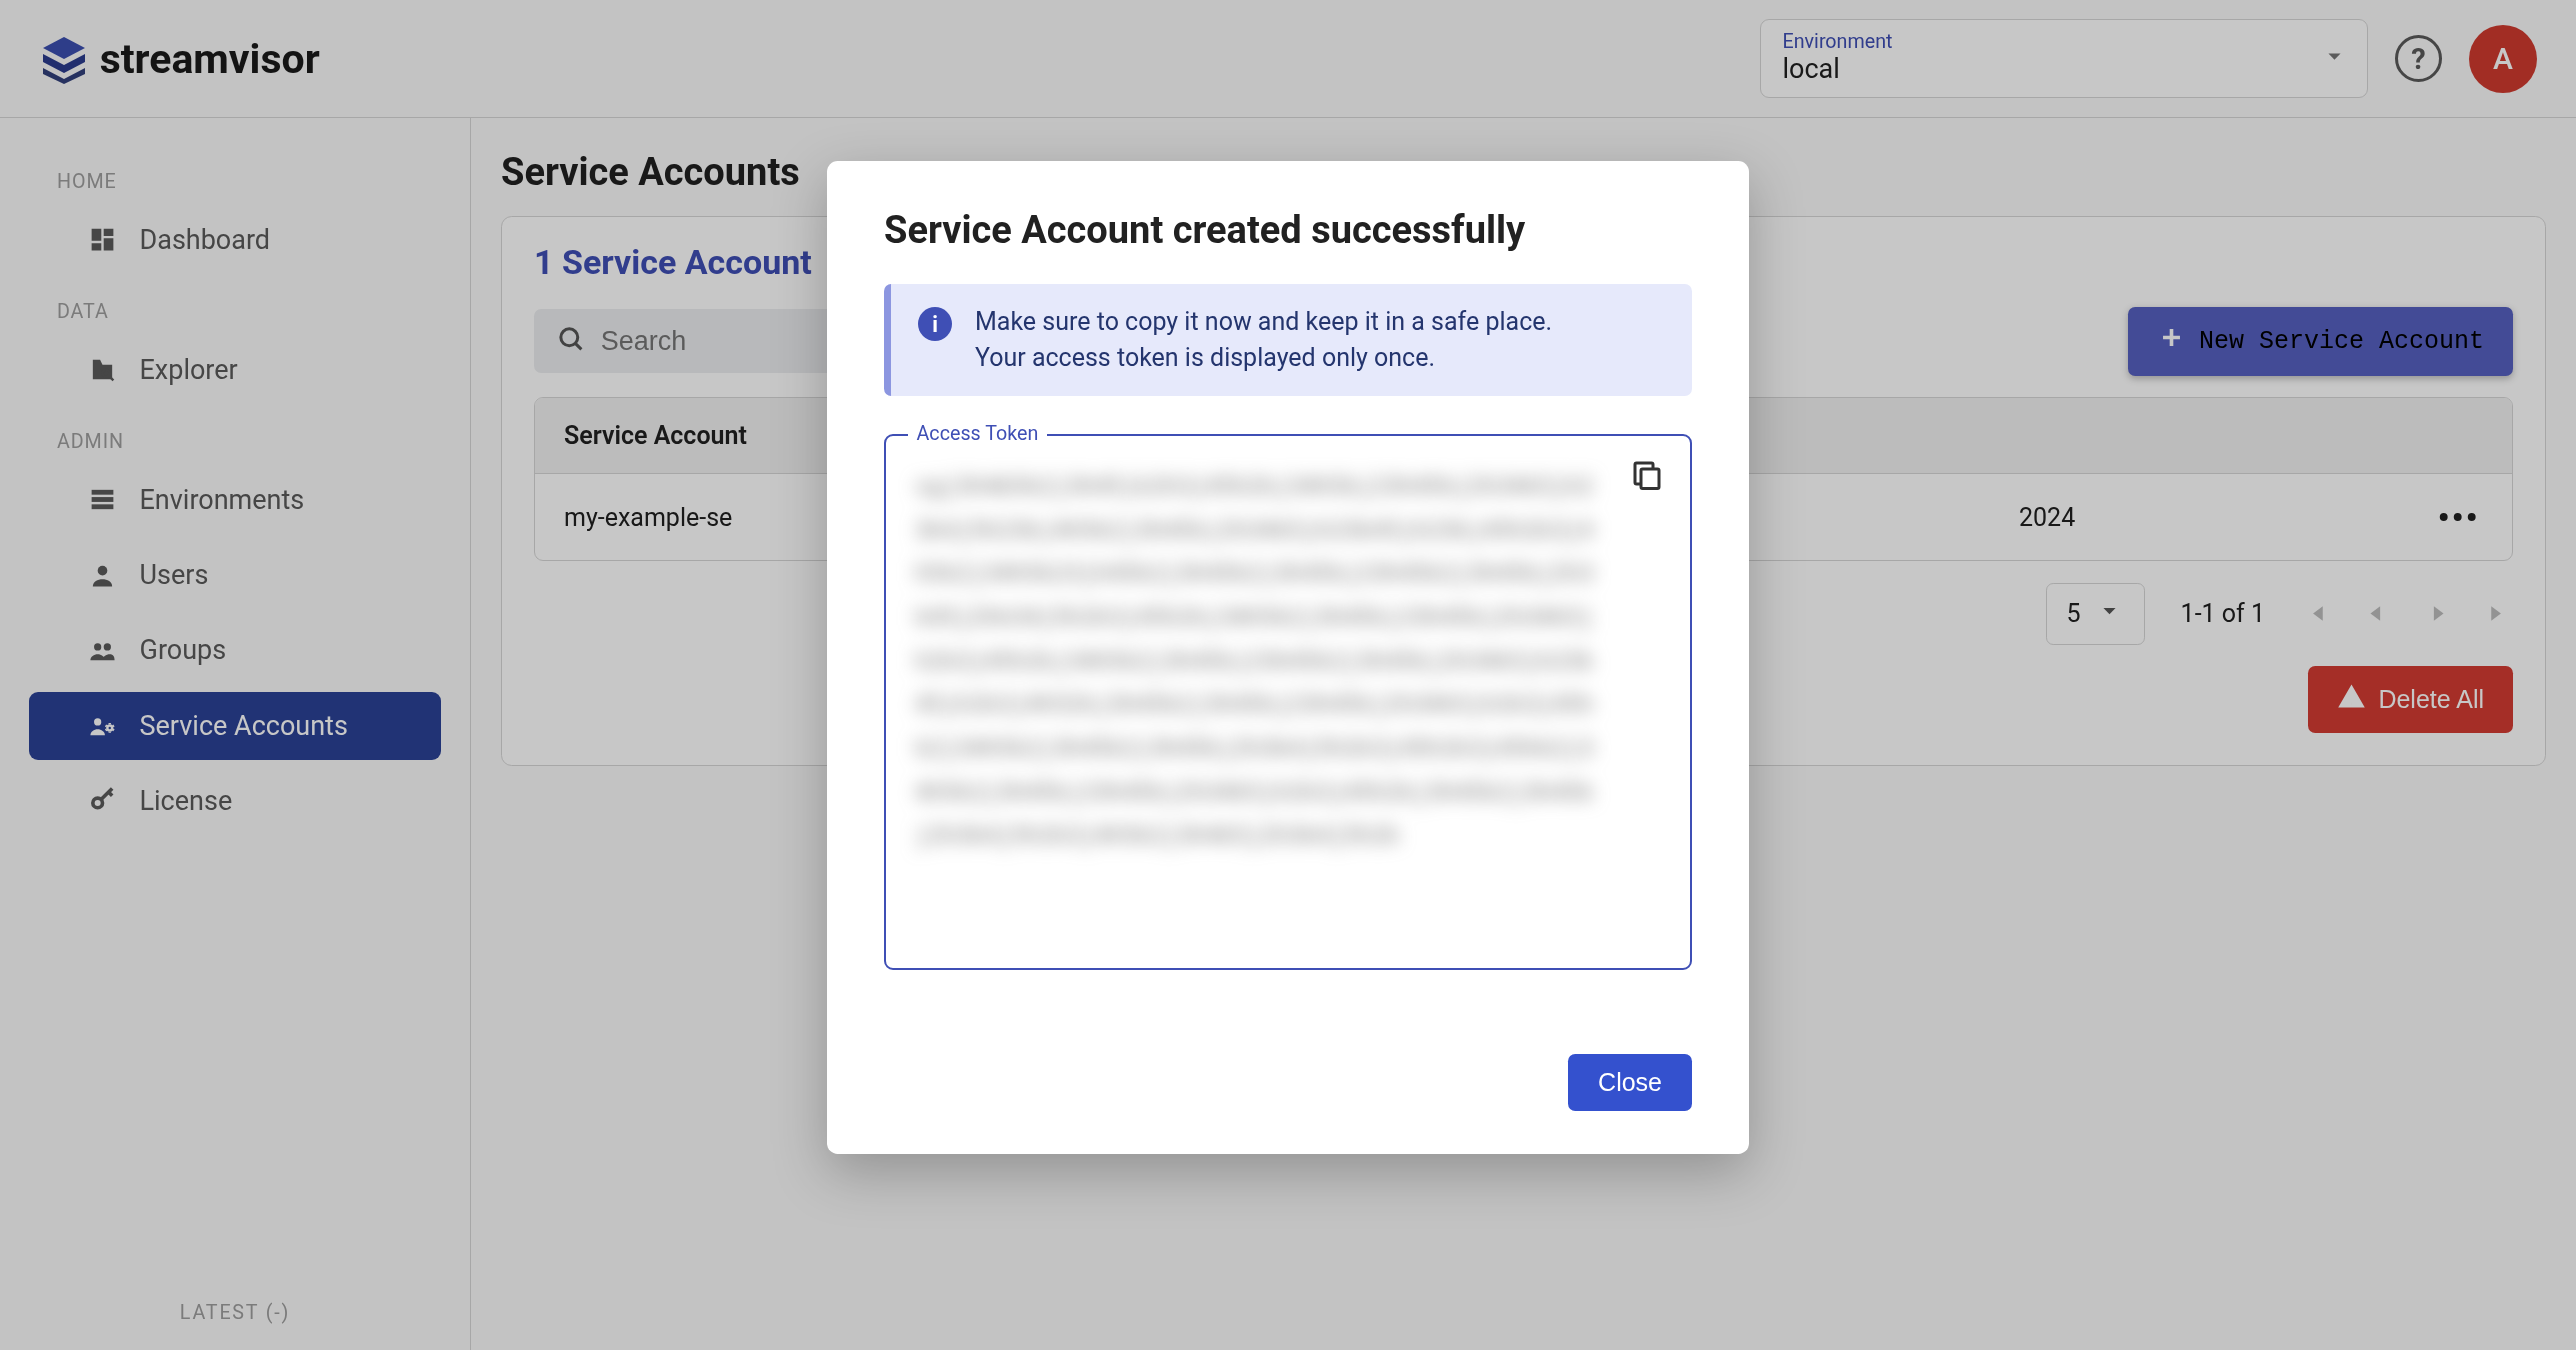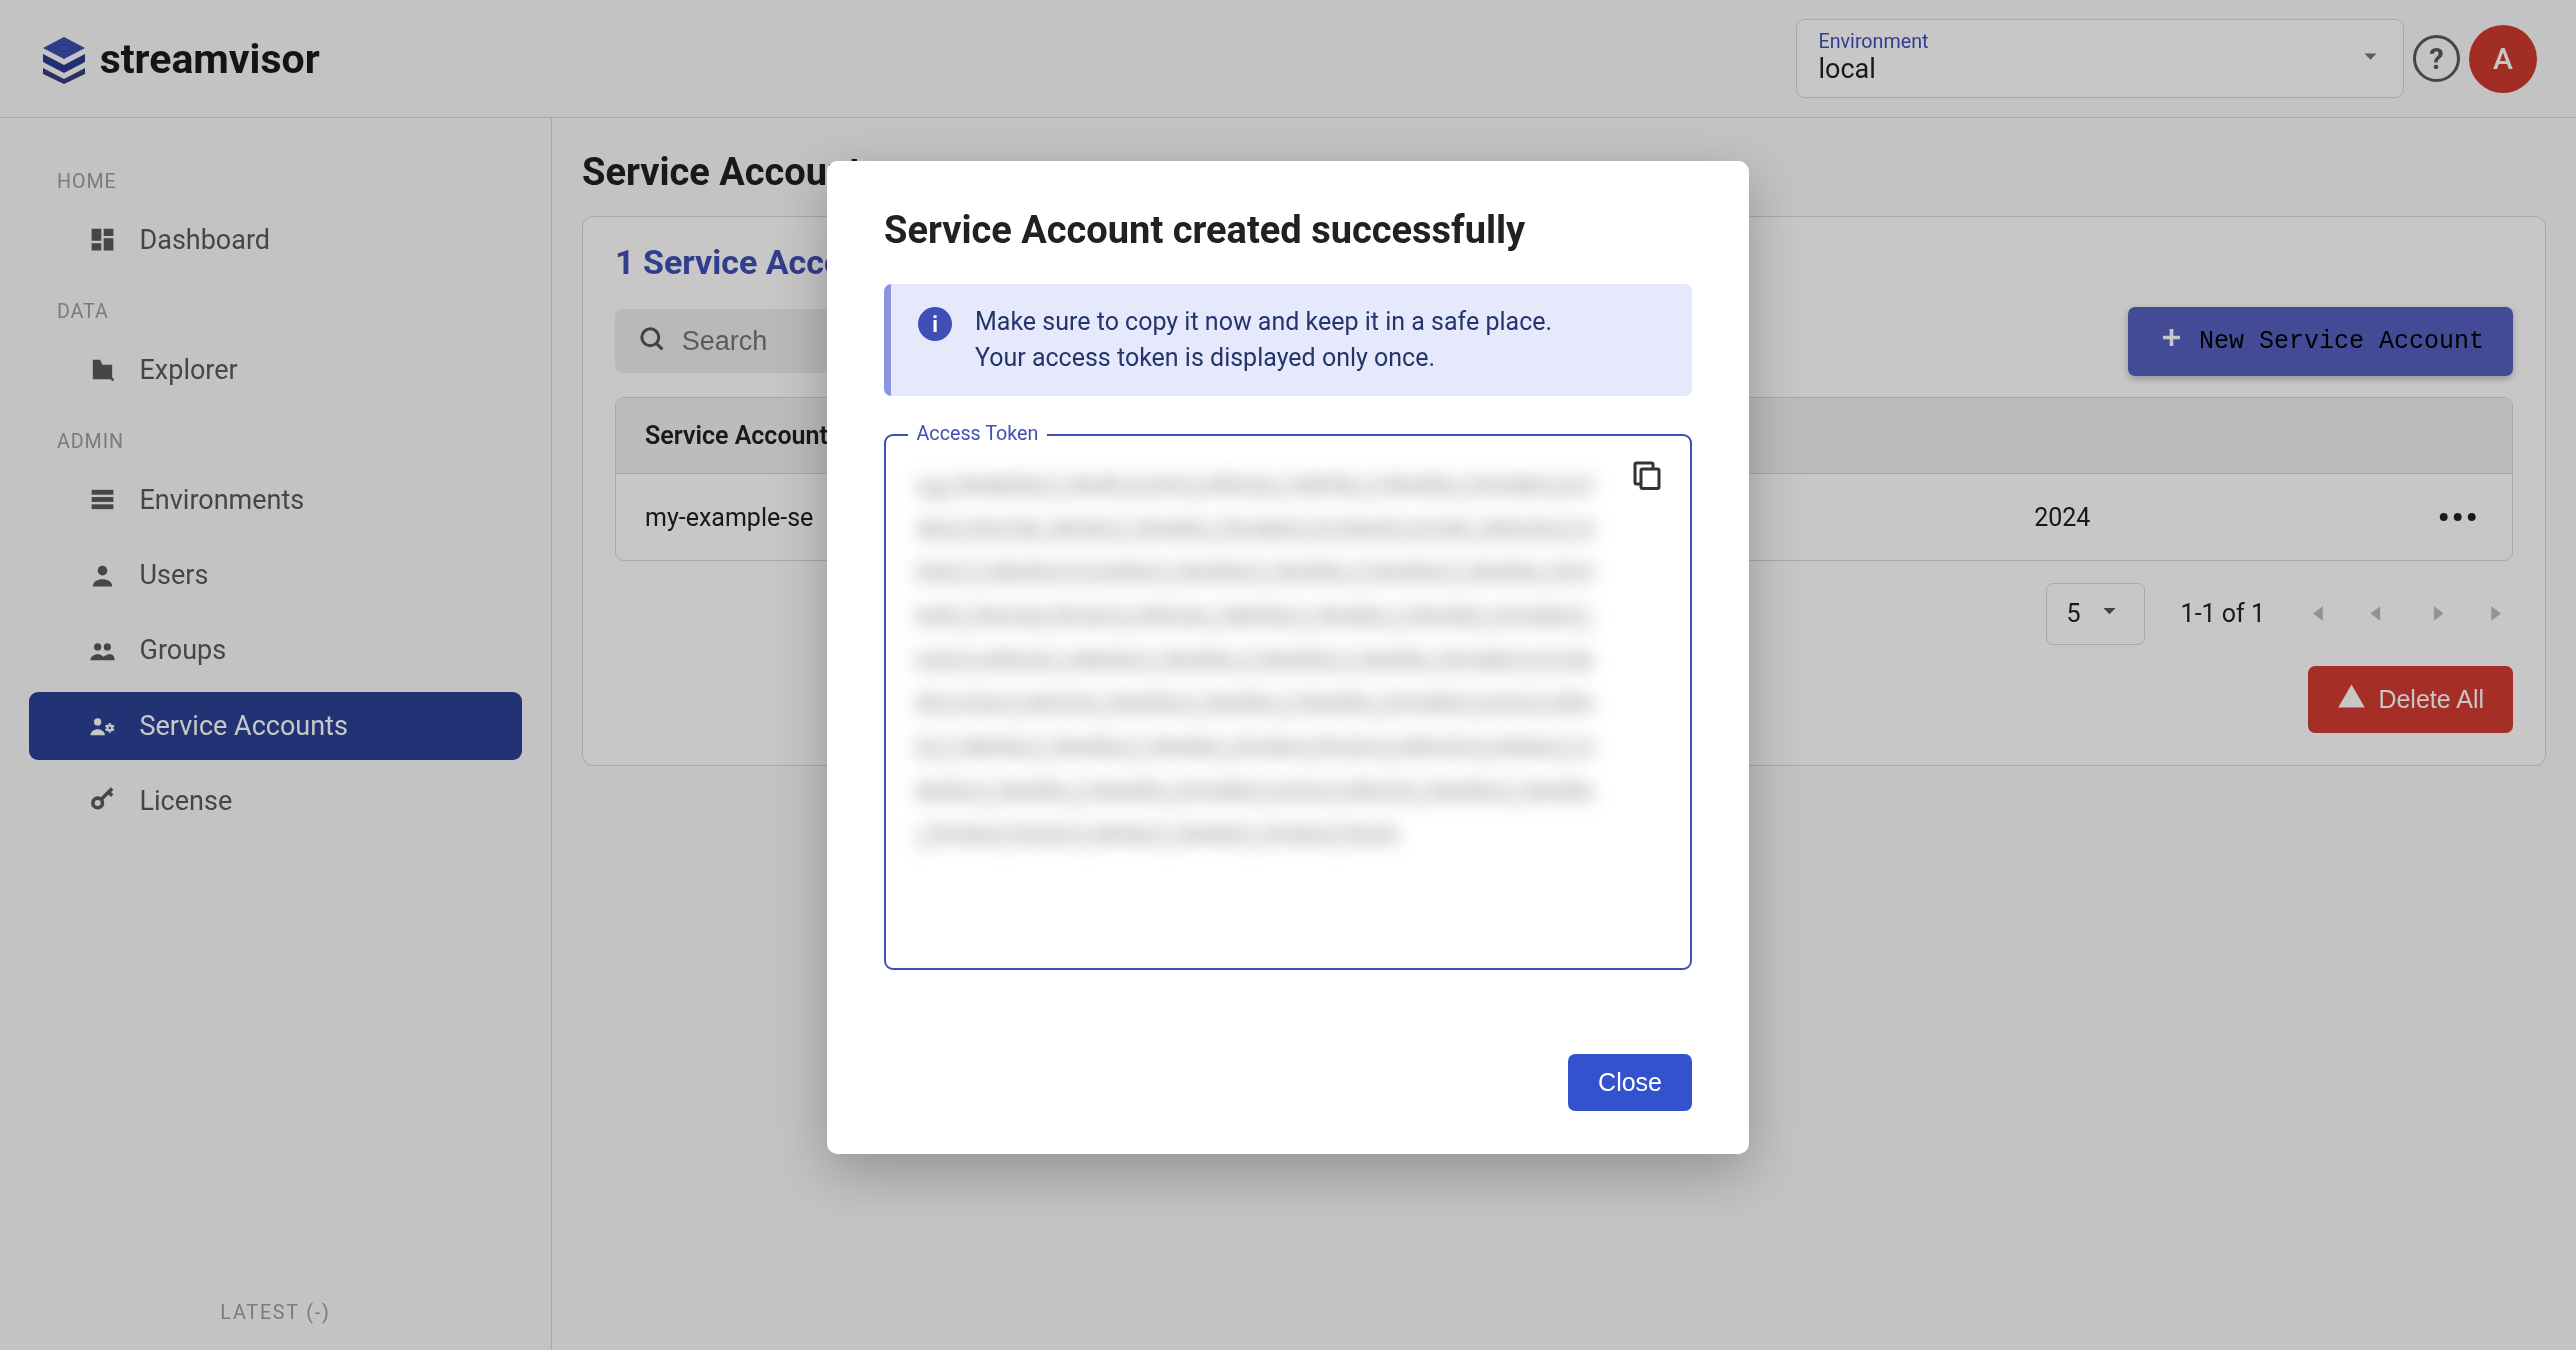--- a/index.html
+++ b/index.html
@@ -35,21 +35,21 @@
     position: relative;
   }
   
   .topbar {
     height: 118px;
     background: var(--bg);
     border-bottom: 0.9px solid var(--border);
     display: flex;
     align-items: center;
     padding: 0 39px;
-    gap: 9px;
+    gap: 27px;
   }
   .logo {
     display: flex;
     align-items: center;
     gap: 10.7px;
     font-size: 41px;
     font-weight: 700;
     color: #1a1a1a;
   }
   .logo svg { width: 50px; height: 50px; }
@@ -106,21 +106,21 @@
     font-weight: 500;
     cursor: pointer;
   }
   
   .body {
     flex: 1;
     display: flex;
     min-height: 0;
   }
   .sidebar {
-    width: 552px;
+    width: 471px;
     background: var(--bg);
     border-right: 0.9px solid var(--border);
     padding: 29px 0 0 0;
     display: flex;
     flex-direction: column;
   }
   .sidebar .section-label {
     font-size: 19.7px;
     color: var(--text-muted);
     letter-spacing: 0.9px;

